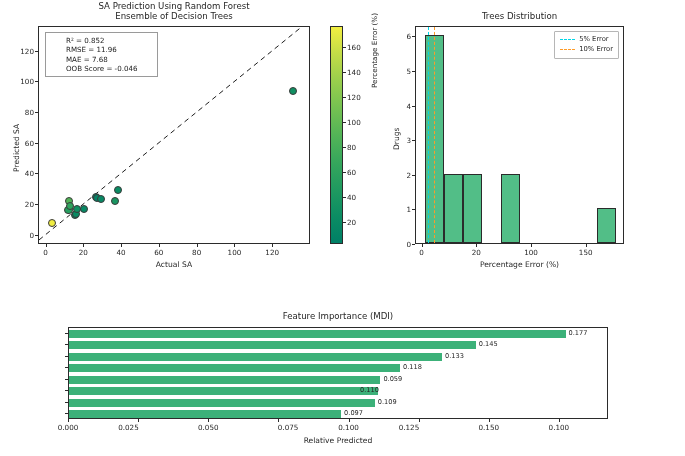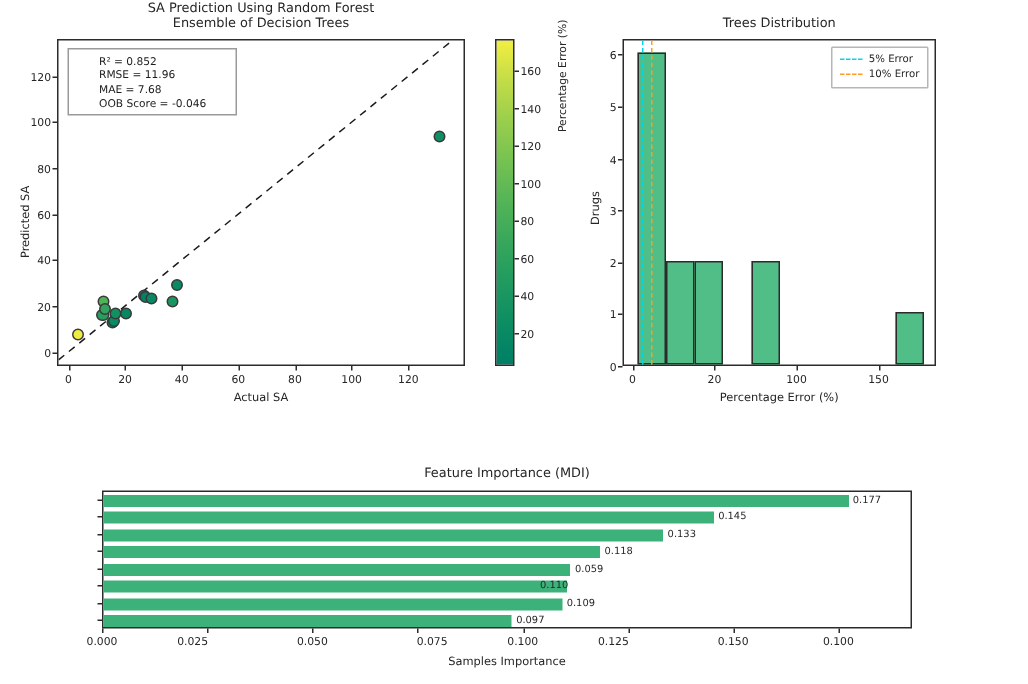--- a/index.html
+++ b/index.html
@@ -248,16 +248,16 @@
         <div class="tickmark" style="left:348.51948051948057px;top:419px;width:1px;height:3px;"></div>
         <div class="tick" style="left:328.51948051948057px;top:423px;width:40px;text-align:center;">0.100</div>
         <div class="tickmark" style="left:418.64935064935065px;top:419px;width:1px;height:3px;"></div>
         <div class="tick" style="left:398.64935064935065px;top:423px;width:40px;text-align:left;">0.125</div>
         <div class="tickmark" style="left:488.77922077922074px;top:419px;width:1px;height:3px;"></div>
         <div class="tick" style="left:468.77922077922074px;top:423px;width:40px;text-align:center;">0.150</div>
         <div class="tickmark" style="left:558.9090909090909px;top:419px;width:1px;height:3px;"></div>
         <div class="tick" style="left:538.9090909090909px;top:423px;width:40px;text-align:center;">0.100</div>
       </div>
 
-    <div class="axlabel" style="left:68px;top:436px;width:540px;">Samples Importance</div>
+    <div class="axlabel" style="left:68px;top:436px;width:540px;">Relative Predicted</div>
   </div>
 
 </div>
 
 </body></html>

